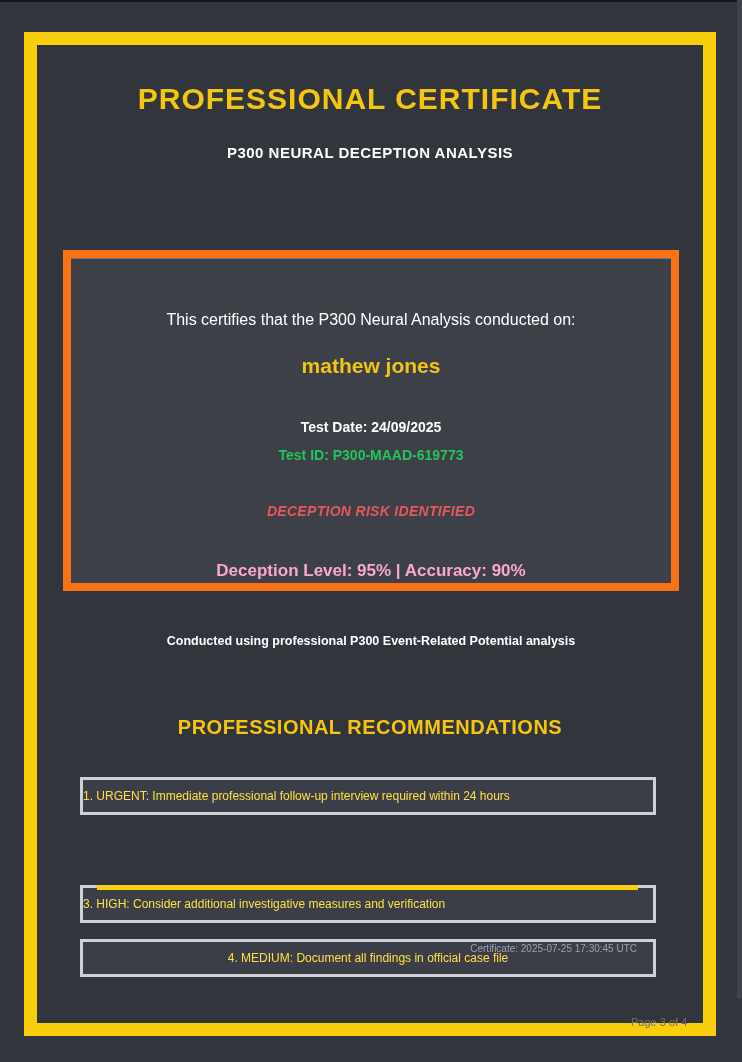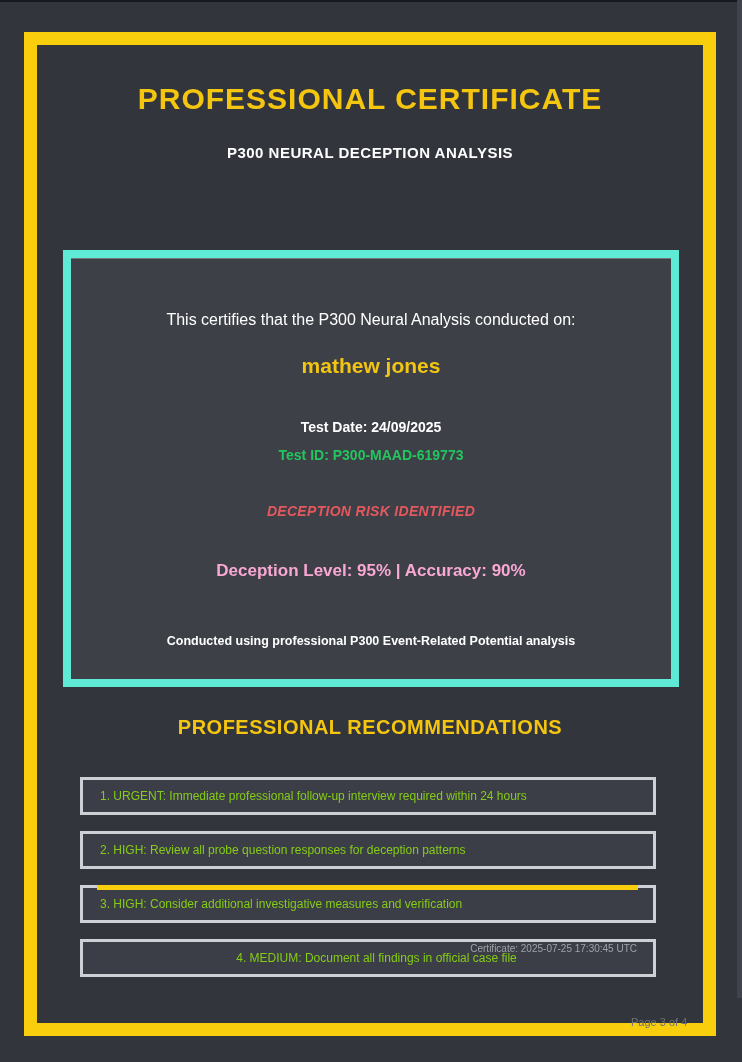--- a/index.html
+++ b/index.html
@@ -36,22 +36,22 @@
   }
   .page-subtitle {
     position: absolute; left: 0; right: 0; top: 99px;
     margin: 0; text-align: center;
     font-size: 15px; font-weight: bold; letter-spacing: 0.5px;
     color: #FFFFFF;
   }
 
   .cert-box {
     position: absolute; left: 26px; top: 205px;
-    width: 616px; height: 437px;
-    border: 8px solid #5eead4;
+    width: 616px; height: 341px;
+    border: 8px solid #f97316;
     box-sizing: border-box;
     background: #3E4047;
     box-shadow: inset 0 1px 0 rgba(255,255,255,0.28);
   }
   .cert-box p { position: absolute; left: 0; right: 0; margin: 0; text-align: center; }
   .cert-intro  { top: 53px;  font-size: 16px; color: #FFFFFF; }
   .cert-name   { top: 96px;  font-size: 21px; font-weight: bold; color: #F2C414; }
   .cert-date   { top: 161px; font-size: 14px; font-weight: bold; color: #FFFFFF; }
   .cert-id     { top: 189px; font-size: 14px; font-weight: bold; color: #22c55e; }
   .cert-risk   { top: 245px; font-size: 14px; font-weight: bold; color: #E4585E; letter-spacing: 0.3px; font-style: italic; }
@@ -67,22 +67,21 @@
 
   .rec-item {
     position: absolute; left: 43px;
     width: 576px; height: 38px;
     border: 3px solid #CDD0D5;
     box-sizing: border-box;
     background: #3C3E47;
     display: flex; align-items: center;
   }
   .rec-item .rec-text {
-    padding-left: 17px;
-    font-size: 12px; color: #84cc16;
+    font-size: 12px; color: #fde047;
     white-space: nowrap;
   }
   .rec-1 { top: 732px; }
   .rec-2 { top: 786px; }
   .rec-3 { top: 840px; }
   .rec-4 { top: 894px; justify-content: center; }
   .rec-item.highlight::before {
     content: "";
     position: absolute; top: -3px; left: 14px;
     width: 541px; height: 5px;
@@ -121,23 +120,20 @@
       <p class="cert-risk">DECEPTION RISK IDENTIFIED</p>
       <p class="cert-metric">Deception Level: 95% | Accuracy: 90%</p>
       <p class="cert-method">Conducted using professional P300 Event-Related Potential analysis</p>
     </section>
 
     <h3 class="rec-heading">PROFESSIONAL RECOMMENDATIONS</h3>
 
     <div class="rec-item rec-1">
       <span class="rec-text">1. URGENT: Immediate professional follow-up interview required within 24 hours</span>
     </div>
-    <div class="rec-item rec-2">
-      <span class="rec-text">2. HIGH: Review all probe question responses for deception patterns</span>
-    </div>
     <div class="rec-item rec-3 highlight">
       <span class="rec-text">3. HIGH: Consider additional investigative measures and verification</span>
     </div>
     <div class="rec-item rec-4">
       <span class="rec-text">4. MEDIUM: Document all findings in official case file</span>
       <span class="stamp">Certificate: 2025-07-25 17:30:45 UTC</span>
     </div>
 
   </div>
 

